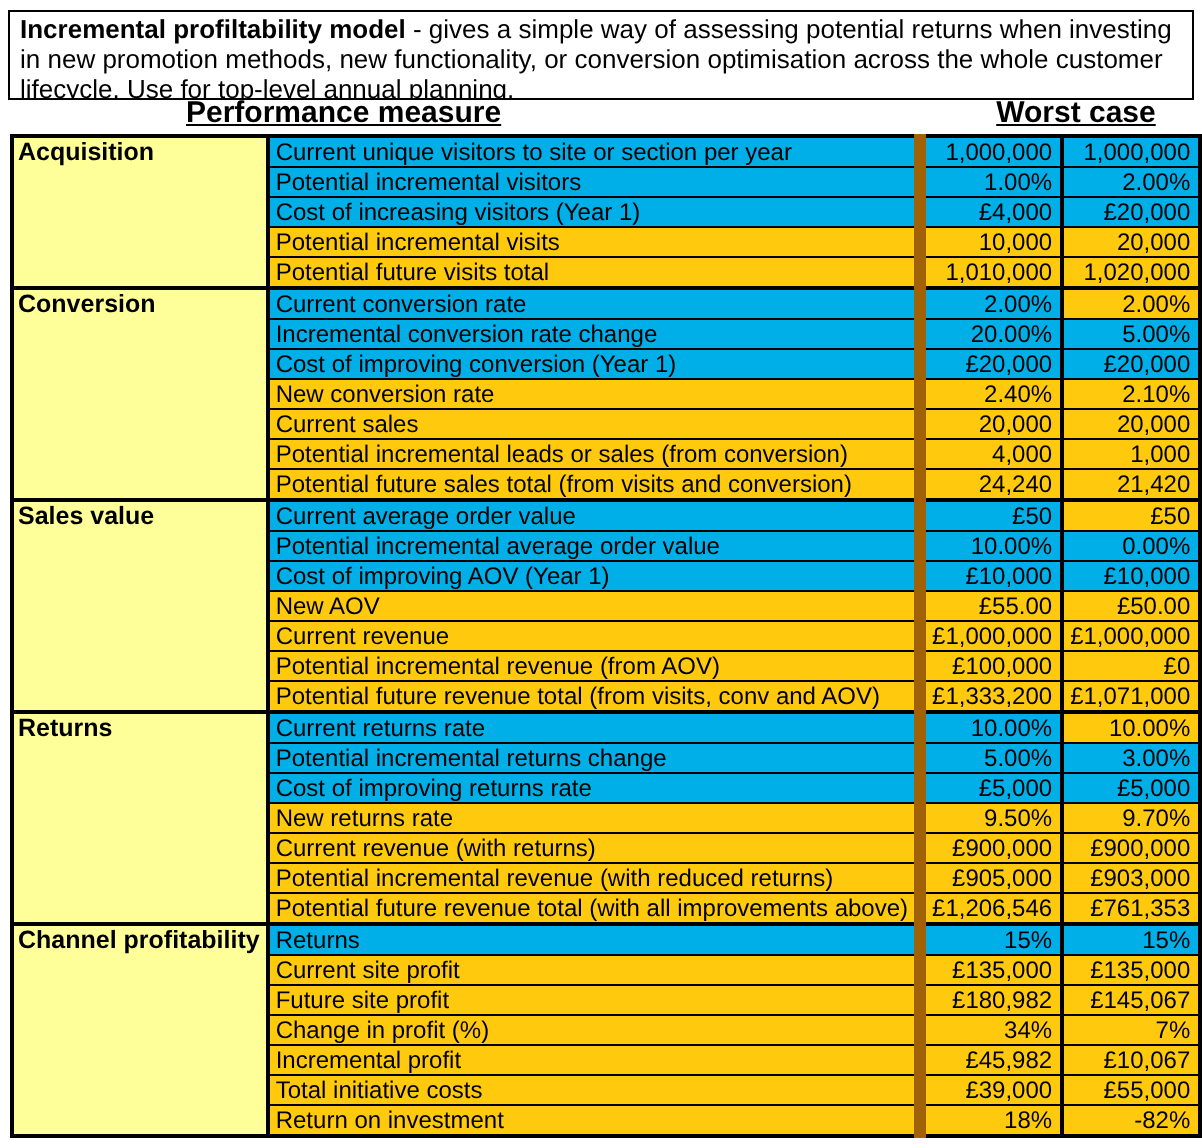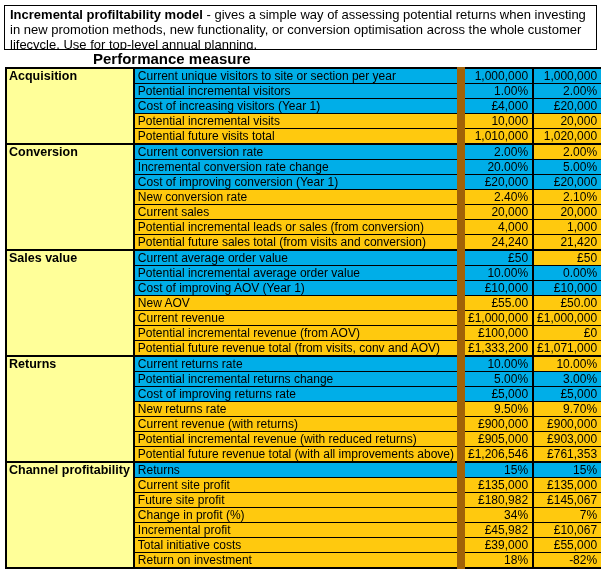--- a/index.html
+++ b/index.html
@@ -8,56 +8,57 @@
     font-family:"Liberation Sans", sans-serif; color:#000;
   }
   .intro-box {
     position:absolute; left:4px; top:5px; width:581px; height:41px;
     border:1px solid #000; padding:1px 5px; font-size:13px; line-height:15px;
     overflow:hidden; background:#fff;
   }
   .intro-box b { font-weight:bold;text-align:right; }
   .header-row {
     position:absolute; left:5px; top:48px; width:592px; height:19px;
-    display:flex; align-items:flex-end; font-weight:bold; font-size:15px;
+    display:flex; align-items:flex-start; font-weight:bold; font-size:15px;text-decoration:underline;
   }
   .h-spacer { width:88px; }
   .h-measure { flex:1; text-align:left; }
   .h-worst { width:118px; text-align:center; }
   .h-best { width:92px; text-align:center; }
   table.model-table {
     position:absolute; left:5px; top:67px; border-collapse:collapse;
     table-layout:fixed; border:2px solid #000;
   }
   td {
     border:1px solid #000; height:14px; line-height:14px; font-size:12px;
     padding:0 3px; overflow:hidden; white-space:nowrap;
   }
   td.label {
     background:var(--label-yellow); font-weight:bold; vertical-align:top;
     border-right:2px solid #000; font-size:12.5px; padding-left:2px;
   }
-  td.measure { border-right:8px solid #a16207; }
+  td.measure { border-right:6px solid #a16207; }
   td.val { text-align:right; padding-right:4px; }
   td.gap { border-top:none; border-bottom:none; background:#fff; padding:0; }
   tr.section-start td { border-top:2px solid #000; }
   tr.section-start td.gap { border-top:none; }
   .blue { background:var(--blue); }
   .gold { background:var(--gold); }
 </style>
 </head>
 <body>
 
 <div class="intro-box">
   <b>Incremental profiltability model</b><span> - gives a simple way of assessing potential returns when investing in new promotion methods, new functionality, or conversion optimisation across the whole customer lifecycle. Use for top-level annual planning.</span>
 </div>
 
 <div class="header-row">
   <div class="h-spacer"></div>
   <div class="h-measure">Performance measure</div>
+  <div class="h-worst">Worst case</div>
 </div>
 
 <table class="model-table">
   <colgroup>
     <col style="width:92px">
       <col style="width:329px">
       <col style="width:86px">
       <col style="width:4px">
       <col style="width:79px">
   </colgroup>

